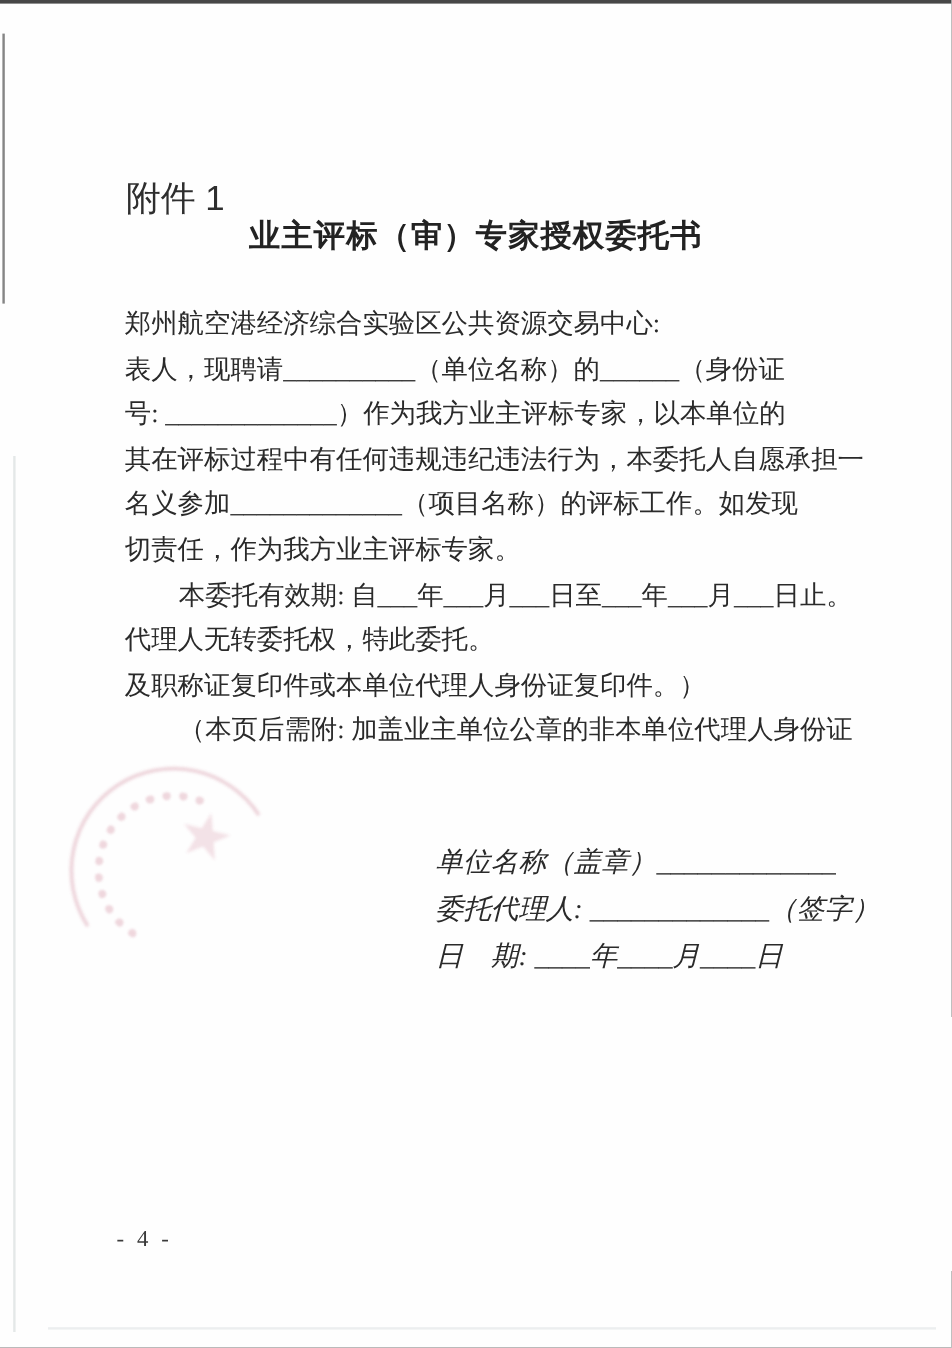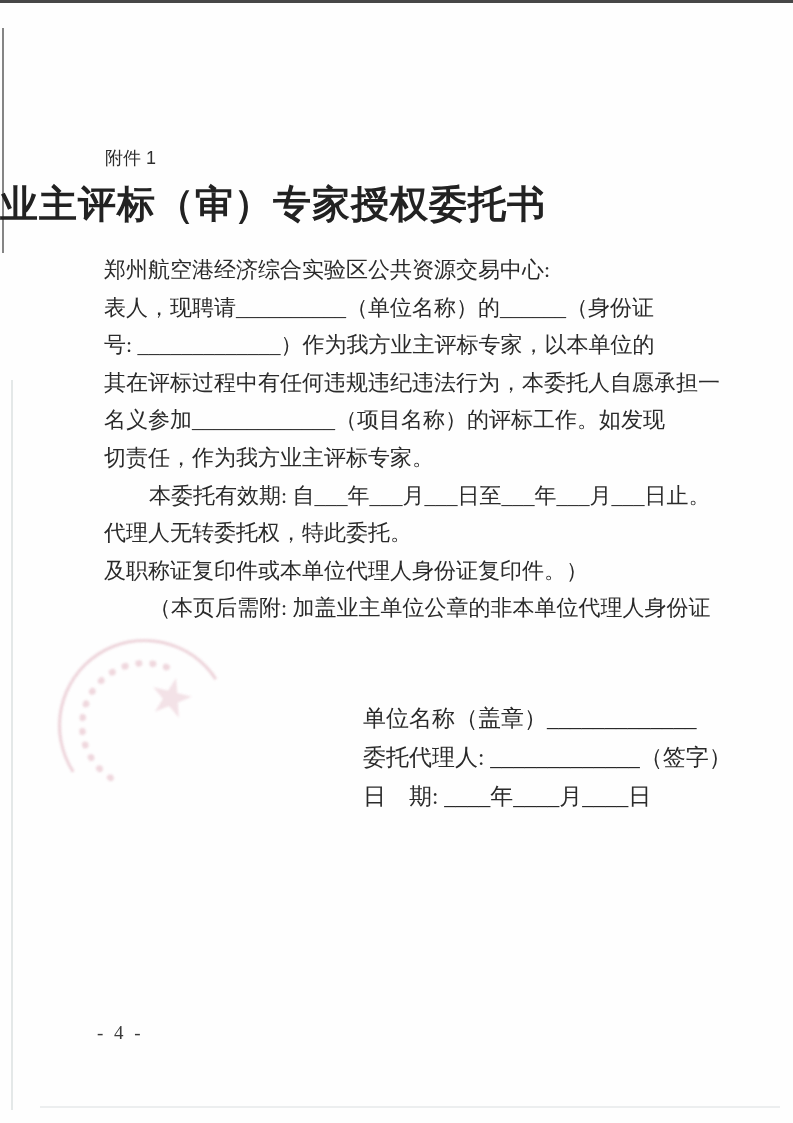--- a/index.html
+++ b/index.html
@@ -16,39 +16,39 @@
   }
   
   .edge-top    { position:absolute; left:0; top:0; width:100%; height:3px; background:#474747; }
   .edge-left-dark { position:absolute; left:2px; top:28px; width:2px; height:225px; background:#5c5c5c; opacity:.75; }
   .edge-left-faint{ position:absolute; left:11px; top:380px; width:2px; height:730px; background:#e4e8e8; }
   .edge-bottom-faint{ position:absolute; left:40px; top:1106px; width:740px; height:2px; background:#eceeef; }
 
   .attachment-label {
     position:absolute; left:105px; top:146px;
     font-family:"Liberation Sans","DejaVu Sans",sans-serif;
-    font-size:18px; color:#2e2e2e; white-space:pre;
+    font-size:29px; color:#2e2e2e; white-space:pre;
   }
   .doc-title {
     position:absolute; left:0; top:179px; width:100%;
-    font-size:38px; font-weight:bold;
+    text-align:center; font-size:26px; font-weight:bold;
     color:#222; letter-spacing:1px; white-space:pre;
   }
   .doc-body {
     position:absolute; left:104px; top:251px; width:605px;
     font-size:22px; line-height:37.6px;
   }
   .doc-body .line { white-space:pre; }
   .line.indent { padding-left:45px; }
 
   .signature-block {
     position:absolute; left:363px; top:700px;
     font-size:23px; line-height:38.8px;
   }
-  .signature-block .line { white-space:pre; }
+  .signature-block .line { white-space:pre;font-style:italic; }
 
   .page-number {
     position:absolute; left:97px; top:1022px;
     font-size:19px; letter-spacing:3px; color:#3a3a3a; white-space:pre;
   }
 
   
   .stamp { position:absolute; left:52px; top:633px; width:185px; height:185px; opacity:.85; pointer-events:none; }
   .stamp-ring {
     position:absolute; inset:6px; border-radius:50%;

